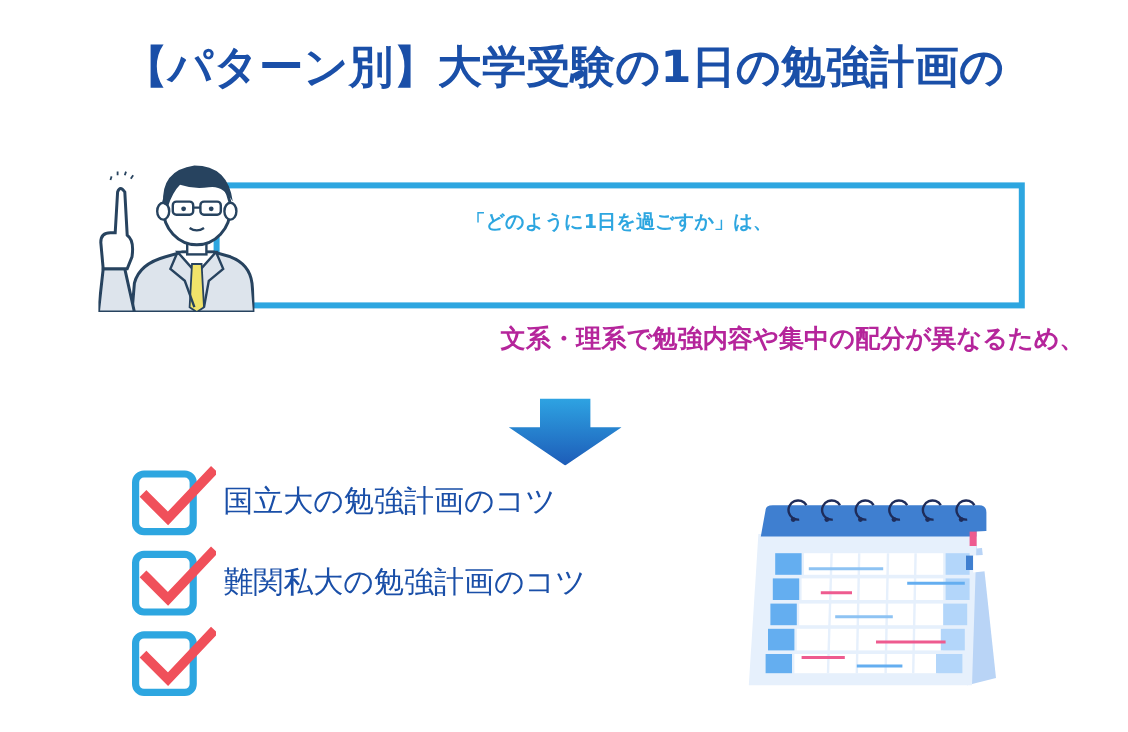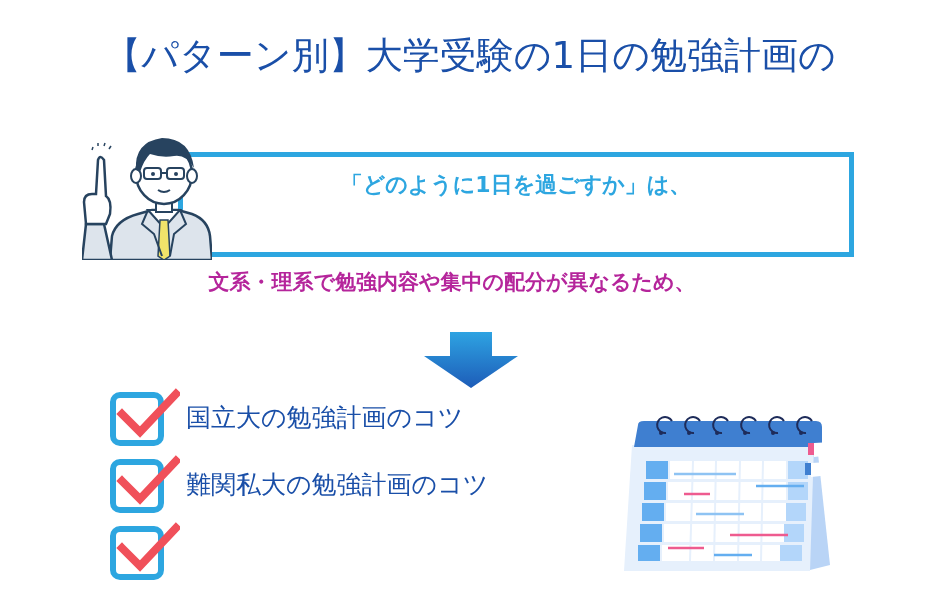--- a/index.html
+++ b/index.html
@@ -1,39 +1,39 @@
 <!DOCTYPE html>
 <html><head>
 <meta charset="utf-8">
 <style>
   * { margin: 0; padding: 0; box-sizing: border-box; }
   html, body { width: 940px; height: 610px; background: #ffffff; overflow: hidden; }
   body { position: relative; font-family: "DejaVu Sans", "Liberation Sans", sans-serif; }
 
   .title {
     position: absolute; left: 0; top: 32px; width: 940px;
-    text-align: center; color: #1a4fa8; font-weight: normal;
+    text-align: center; color: #1a4fa8; font-weight: bold;
     font-size: 37px; line-height: 47px; letter-spacing: 0px;
   }
 
   .speech-box {
     position: absolute; left: 178px; top: 152px; width: 676px; height: 105px;
     border: 5px solid #2da6e0; background: #fff;
   }
   .speech-text {
     position: absolute; left: 178px; top: 167px; width: 676px;
     text-align: center; color: #2da6e0; font-weight: bold;
-    font-size: 22px; line-height: 36px;
+    font-size: 16px; line-height: 36px;
   }
 
   .person { position: absolute; left: 82px; top: 124px; width: 130px; height: 136px; }
 
   .sub-text {
     position: absolute; left: 0; top: 268px; width: 904px;
-    text-align: center; color: #b5259b; font-weight: bold;
+    text-align: right; color: #b5259b; font-weight: bold;
     font-size: 21px; line-height: 29px;
   }
 
   .arrow { position: absolute; left: 424px; top: 332px; width: 94px; height: 56px; }
 
   .check-list { position: absolute; left: 110px; top: 388px; }
   .check-item { position: absolute; left: 0; height: 60px; width: 480px; }
   .check-box {
     position: absolute; left: 0; top: 4px; width: 54px; height: 54px;
     border: 6px solid #2da6e0; border-radius: 10px; background: #fff;

